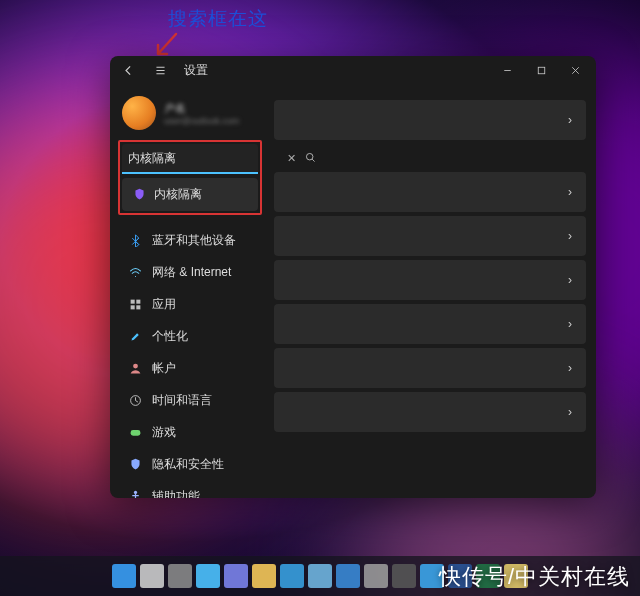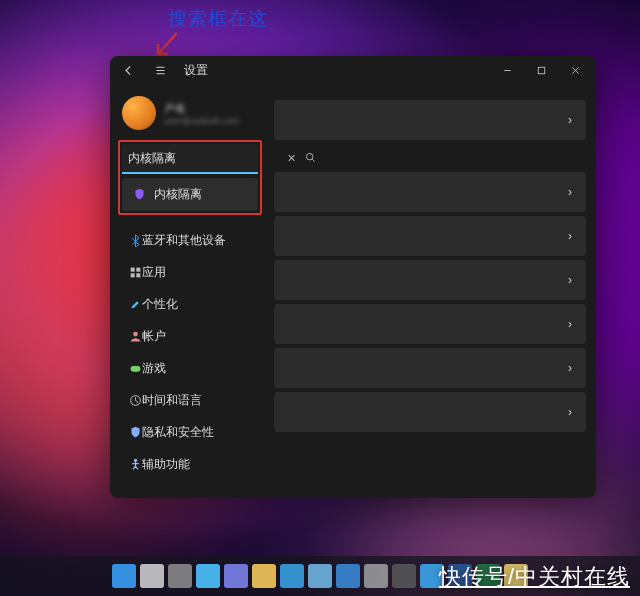--- a/index.html
+++ b/index.html
@@ -73,21 +73,21 @@
     }
     .search-clear, .search-go { color:#aaa; font-size:11px; padding:0 4px;}
     .suggestion {
       margin-top:4px; background:#2d2d2d; border-radius:4px;
       display:flex; align-items:center; gap:8px; padding: 8px 10px;
     }
     .sug-icon { width:14px; height:14px; display:flex; align-items:center; justify-content:center; }
 
     .nav { margin-top: 6px; display:flex; flex-direction:column; gap:1px; }
     .nav-item {
-      display:flex; align-items:center; 
+      display:flex; align-items:center; gap:10px;
       padding: 7px 10px; border-radius:4px; color:#ddd;
     }
     .nav-icon { width:14px; height:14px; display:flex; align-items:center; justify-content:center; font-size:11px;}
 
     .content { flex:1; padding: 8px 10px 8px 4px; display:flex; flex-direction:column; gap:4px;}
     .card {
       height: 40px; background:#2b2b2b; border-radius:4px;
       display:flex; align-items:center; justify-content:flex-end; padding:0 14px;
     }
     .chev { color:#ccc; font-size:12px; }
@@ -100,21 +100,20 @@
     }
     .tb-icon {
       width: 24px; height:24px; border-radius:3px;
       display:flex; align-items:center; justify-content:center;
       font-size:14px; background:rgba(255,255,255,0.05);
     }
     .watermark {
       position:absolute; right:10px; bottom:4px;
       color:#fff; font-size:22px; font-weight:500; letter-spacing:1px;
       text-shadow: 0 1px 6px rgba(0,0,0,0.6);
-      text-decoration: underline;
     }
     .icon-svg { width:13px; height:13px; }
   </style>
 </head>
 <body>
 
 <div class="glow glow1"></div>
 <div class="glow glow2"></div>
 <div class="glow glow3"></div>
 
@@ -195,20 +194,28 @@
             <span class="nav-icon">
               <svg class="icon-svg" viewBox="0 0 16 16">
                 <path d="M8 1l4 4-4 4 4 4-4 4V1M4 5l8 8M4 13l8-8" stroke="#3a9ff5" fill="none" stroke-width="1.2"></path>
               </svg>
             </span>
             <span>蓝牙和其他设备</span>
           </div>
           <div class="nav-item">
             <span class="nav-icon">
               <svg class="icon-svg" viewBox="0 0 16 16">
+                <path d="M2 6c4-4 8-4 12 0M4 9c2.5-2.5 5.5-2.5 8 0M8 13h0" stroke="#6fd3ff" fill="none" stroke-width="1.3" stroke-linecap="round"></path>
+              </svg>
+            </span>
+            <span>网络 &amp; Internet</span>
+          </div>
+          <div class="nav-item">
+            <span class="nav-icon">
+              <svg class="icon-svg" viewBox="0 0 16 16">
                 <rect x="2" y="2" width="5" height="5" fill="#bbb"></rect>
                 <rect x="9" y="2" width="5" height="5" fill="#bbb"></rect>
                 <rect x="2" y="9" width="5" height="5" fill="#bbb"></rect>
                 <rect x="9" y="9" width="5" height="5" fill="#bbb"></rect>
               </svg>
             </span>
             <span>应用</span>
           </div>
           <div class="nav-item">
             <span class="nav-icon">
@@ -223,33 +230,33 @@
               <svg class="icon-svg" viewBox="0 0 16 16">
                 <circle cx="8" cy="5" r="3" fill="#d88"></circle>
                 <path d="M2 14c1-3 4-4 6-4s5 1 6 4" fill="#d88"></path>
               </svg>
             </span>
             <span>帐户</span>
           </div>
           <div class="nav-item">
             <span class="nav-icon">
               <svg class="icon-svg" viewBox="0 0 16 16">
-                <rect x="2" y="5" width="12" height="7" rx="3" fill="#6fd36f"></rect>
-              </svg>
-            </span>
-            <span>游戏</span>
-          </div>
-          <div class="nav-item">
-            <span class="nav-icon">
-              <svg class="icon-svg" viewBox="0 0 16 16">
                 <circle cx="8" cy="8" r="6" stroke="#ddd" fill="none"></circle>
                 <path d="M8 4v4l3 2" stroke="#ddd" fill="none"></path>
               </svg>
             </span>
             <span>时间和语言</span>
+          </div>
+          <div class="nav-item">
+            <span class="nav-icon">
+              <svg class="icon-svg" viewBox="0 0 16 16">
+                <rect x="2" y="5" width="12" height="7" rx="3" fill="#6fd36f"></rect>
+              </svg>
+            </span>
+            <span>游戏</span>
           </div>
           <div class="nav-item">
             <span class="nav-icon">
               <svg class="icon-svg" viewBox="0 0 16 16">
                 <path d="M8 1l5 2v4c0 4-3 6-5 7-2-1-5-3-5-7V3z" fill="#88aaff"></path>
               </svg>
             </span>
             <span>隐私和安全性</span>
           </div>
           <div class="nav-item">

